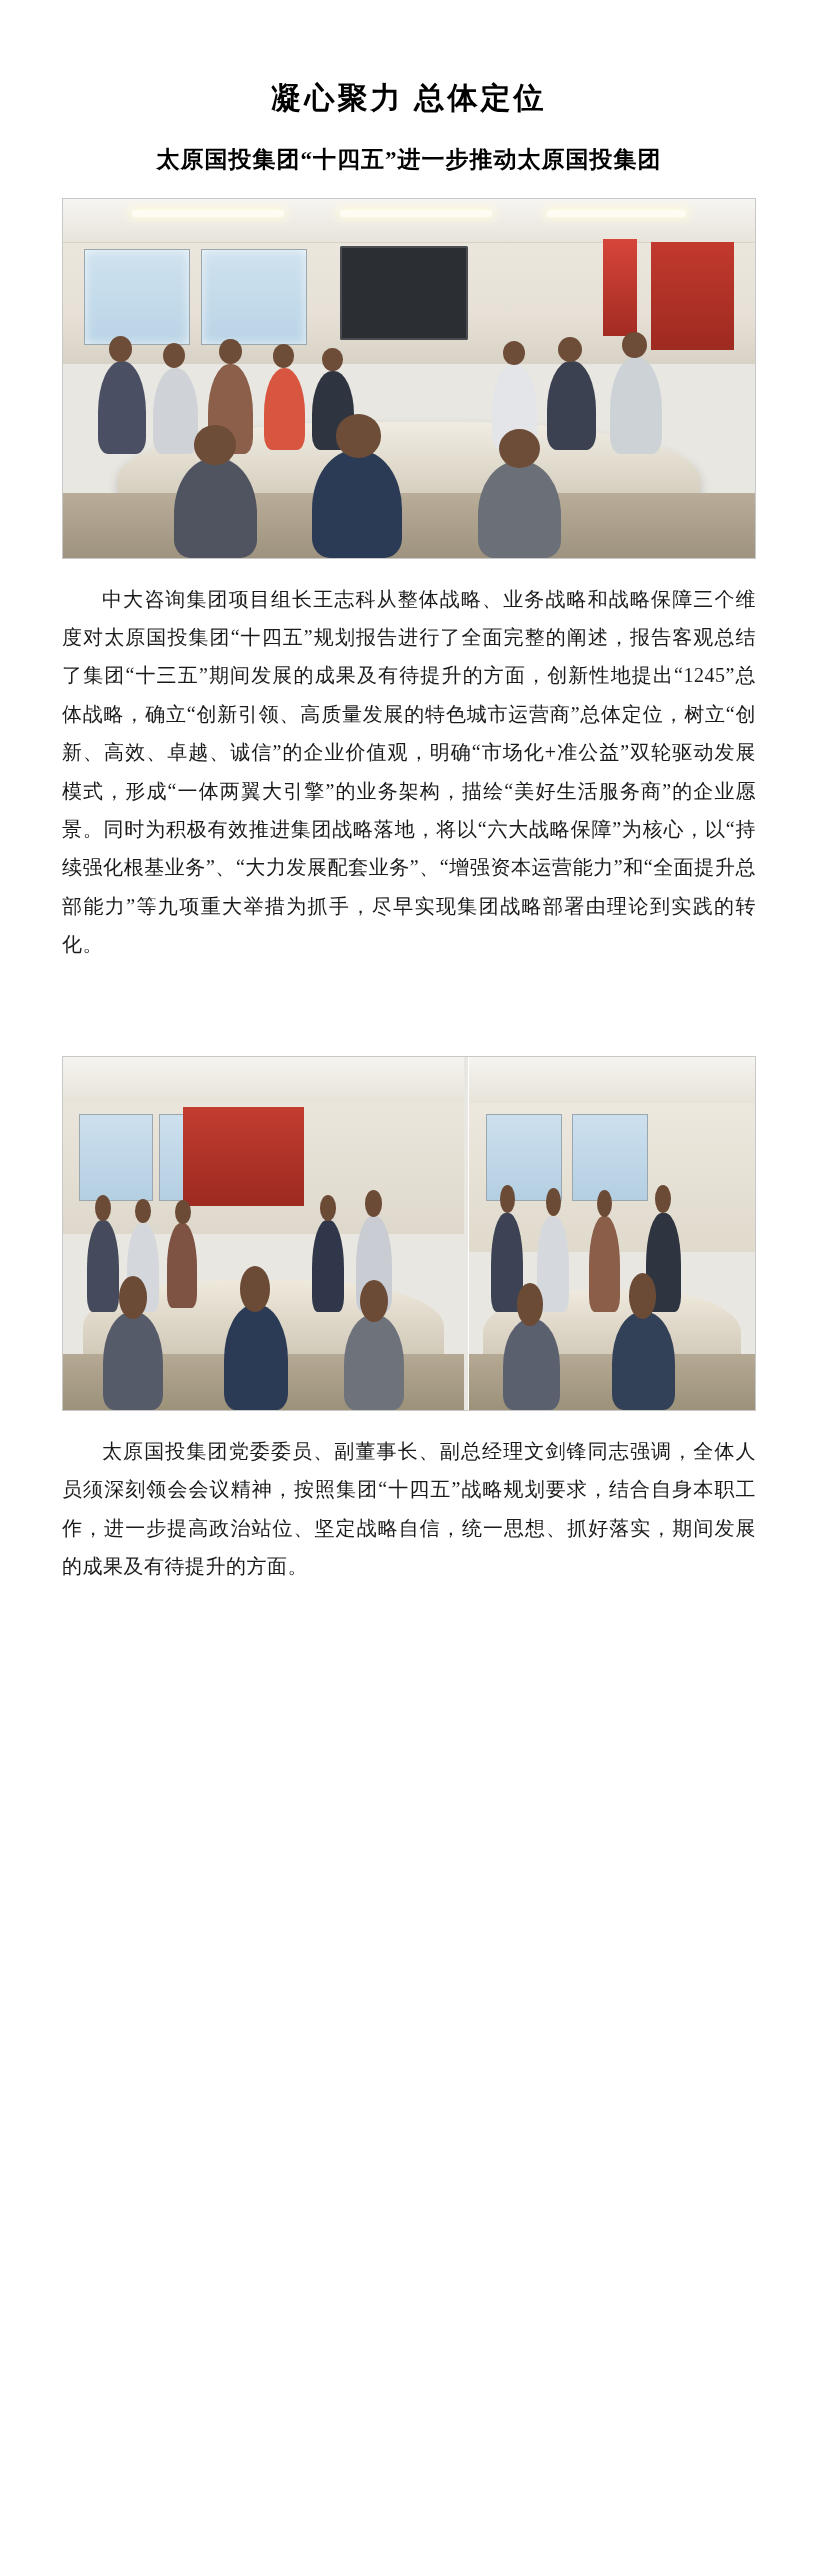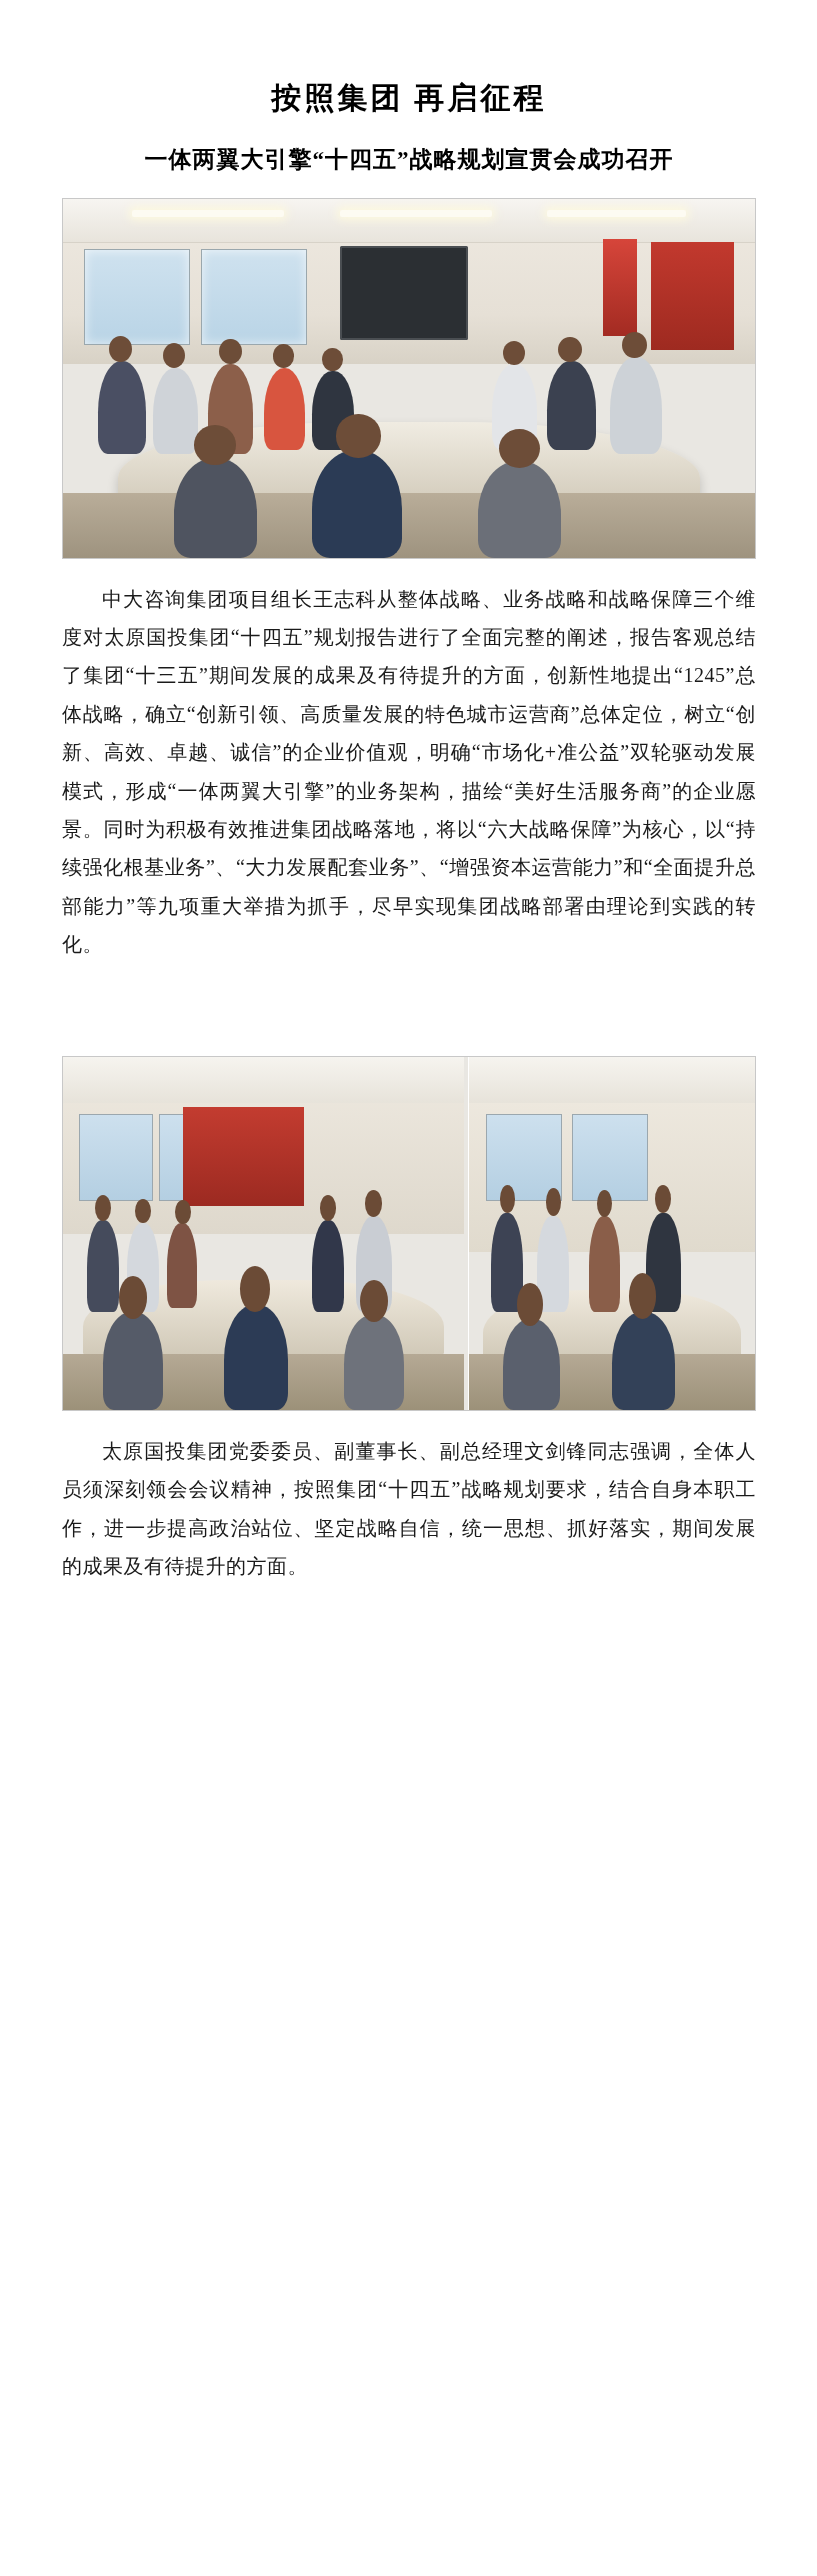--- a/index.html
+++ b/index.html
@@ -150,22 +150,22 @@
   .p2-person { position: absolute; border-radius: 46% 46% 18% 18% / 52% 52% 16% 16%; }
   .p2-head { position: absolute; border-radius: 50%; background: #6b4b36; }
   .spacer-md { height: 62px; }
   .spacer-lg { height: 108px; }
 </style>
 </head>
 <body>
 
 <div class="page">
 
-  <h1 class="doc-title">按照集团 再启征程</h1>
-  <h2 class="doc-subtitle">一体两翼大引擎“十四五”战略规划宣贯会成功召开</h2>
+  <h1 class="doc-title">凝心聚力 总体定位</h1>
+  <h2 class="doc-subtitle">太原国投集团“十四五”进一步推动太原国投集团</h2>
 
 
   <div class="figure">
     <div class="photo-frame photo-1">
       <div class="p1-wall"></div>
       <div class="p1-ceiling"></div>
       <div class="p1-light" style="left:10%;width:22%"></div>
       <div class="p1-light" style="left:40%;width:22%"></div>
       <div class="p1-light" style="left:70%;width:20%"></div>
       <div class="p1-window" style="left:3%;width:15%"></div>

